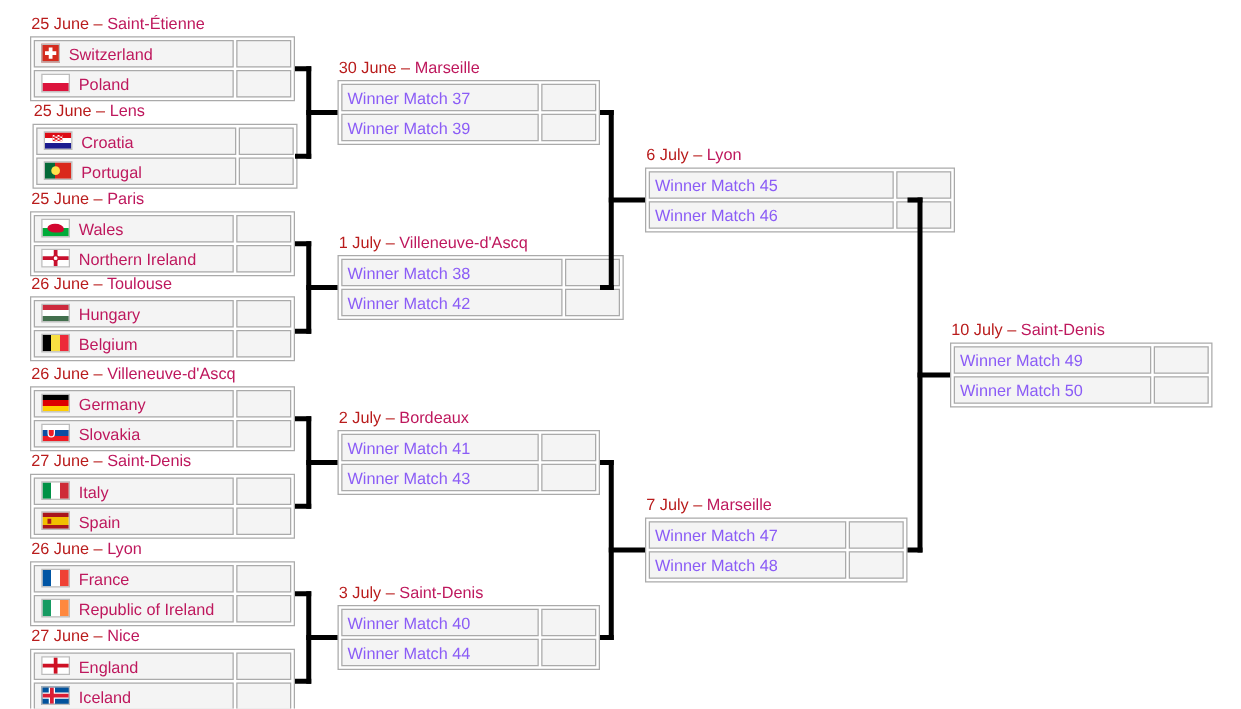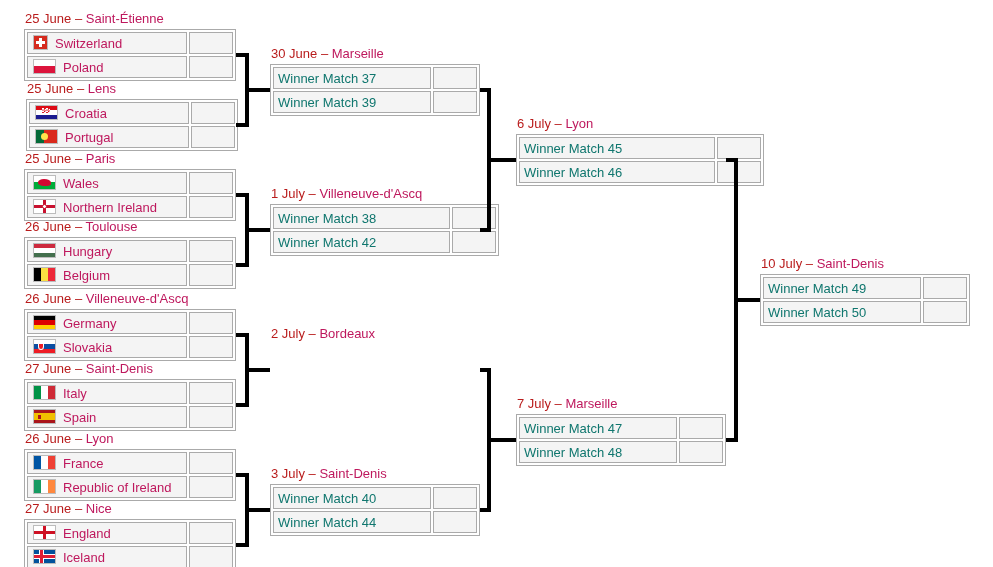--- a/index.html
+++ b/index.html
@@ -11,21 +11,21 @@
   .match { position:absolute; }
   .mh { height:14px; line-height:14px; margin:0 0 3px 1px; white-space:nowrap; }
   .lnk { color:#be185d; text-decoration:none; cursor:pointer; }
   .d { color:#b91c1c; }
   .bt { border-collapse:separate; border-spacing:2px; border:1px solid #aaaaaa;
         width:100%; table-layout:fixed; }
   .bt td { border:1px solid #aaaaaa; background:#f4f4f4; height:20px;
            padding:0 2px 0 4px; overflow:hidden; white-space:nowrap;
            font-size:13px; vertical-align:middle; }
   td.sc { width:36px; }
-  .winner-text { color:#0f766e; }
+  .winner-text { color:#8b5cf6; }
   .ln { position:absolute; background:#000000; }
 
   
   .flag { display:inline-block; width:21px; height:13px; margin:0 7px 0 1px;
           vertical-align:-2px; position:relative; border:1px solid #bcbcbc;
           background-repeat:no-repeat; box-sizing:content-box; }
   .flag::after { content:none; position:absolute; }
   .f-ch { width:13px; background-color:#d52b1e;
           background-image:linear-gradient(#fff,#fff),linear-gradient(#fff,#fff);
           background-size:3px 9px,9px 3px; background-position:center,center; }
@@ -269,20 +269,32 @@
     </tbody>
       </table>
   </div>
 
   <div class="match" style="left:270px;top:327px;width:210px">
     <div class="mh">
       <span class="d">2 July</span>
       <span class="d">–</span>
       <a class="lnk">Bordeaux</a>
     </div>
+    <table class="bt">
+        <tbody>
+      <tr>
+        <td><span class="winner-text">Winner Match 41</span></td>
+        <td class="sc"></td>
+      </tr>
+      <tr>
+        <td><span class="winner-text">Winner Match 43</span></td>
+        <td class="sc"></td>
+      </tr>
+    </tbody>
+      </table>
   </div>
 
   <div class="match" style="left:270px;top:467px;width:210px">
     <div class="mh">
       <span class="d">3 July</span>
       <span class="d">–</span>
       <a class="lnk">Saint-Denis</a>
     </div>
     <table class="bt">
         <tbody>

